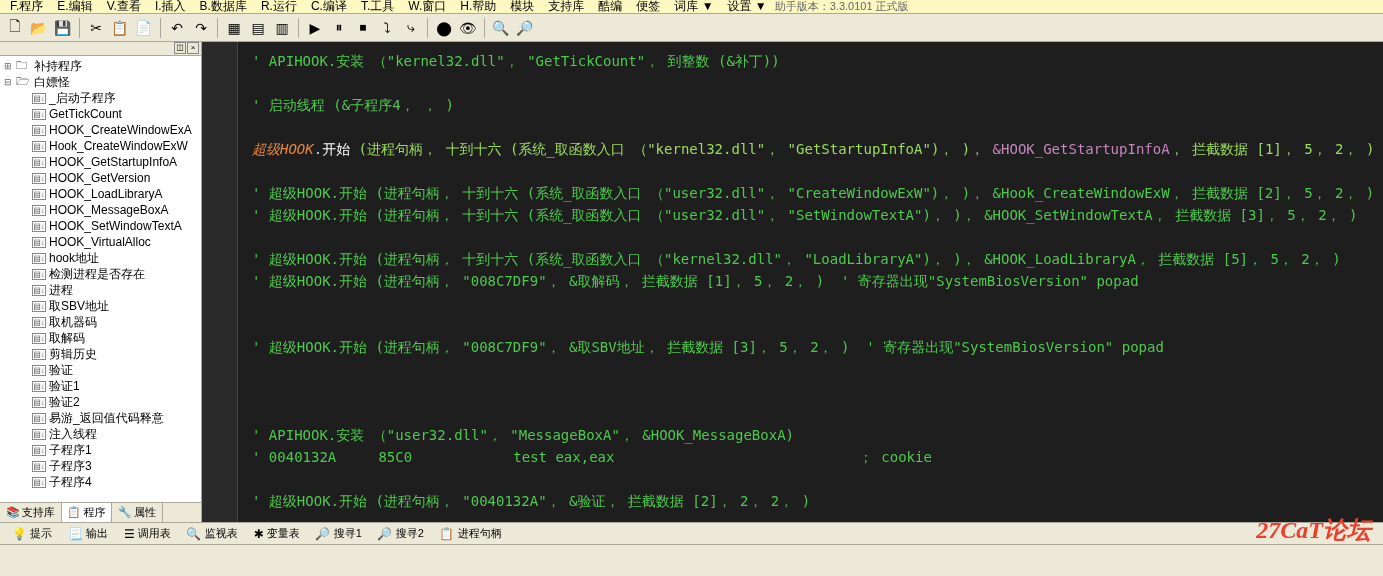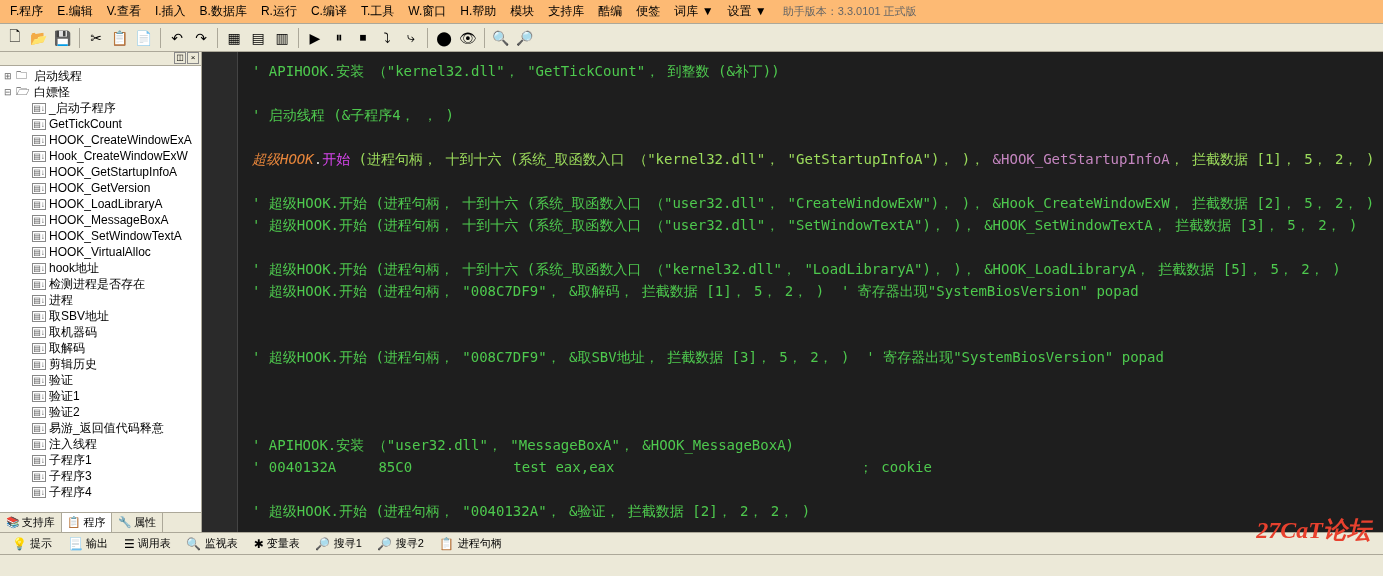--- a/index.html
+++ b/index.html
@@ -6,34 +6,34 @@
     body {
       font-family: "Microsoft YaHei", "SimSun", sans-serif;
       font-size: 12px;
       background: #ece9d8;
       width: 1383px;
       height: 576px;
       overflow: hidden;
       position: relative;
     }
     .menubar {
-      height: 24px;
-      background: #fdba74;
+      height: 14px;
+      background: #fef9c3;
       border-bottom: 1px solid #aca899;
       display: flex;
       align-items: center;
       padding: 0 4px;
       gap: 2px;
     }
     .menu-item {
       padding: 2px 6px;
       cursor: pointer;
       white-space: nowrap;
     }
-    .menu-text { font-size: 11px; color: #666; margin-left: 8px; }
+    .menu-text { font-size: 11px; color: #666; }
     .toolbar {
       height: 28px;
       background: #ece9d8;
       border-bottom: 1px solid #aca899;
       display: flex;
       align-items: center;
       padding: 0 4px;
       gap: 2px;
     }
     .tool-btn {
@@ -135,21 +135,21 @@
       margin-left: 40px;
       padding: 8px 10px;
       font-family: "NSimSun", "Consolas", monospace;
       font-size: 14px;
       line-height: 22px;
       white-space: pre;
     }
     .code-line { min-height: 22px; }
     .c-comment { color: #4ec94e; }
     .c-orange { color: #e8863b; font-style: italic; }
-    .c-teal { color: #d946ef; }
+    .c-teal { color: #ffffff; }
     .c-purple { color: #c586c0; text-align: center; }
     .c-olive { color: #9cdc5c; }
     .c-white { color: #d4d4d4; }
     .bottom-tabs {
       height: 22px;
       background: #ece9d8;
       border-top: 1px solid #aca899;
       display: flex;
       align-items: center;
       font-size: 11px;
@@ -239,21 +239,21 @@
 
   <div class="sidebar">
     <div class="sidebar-header">
       <span>◫</span>
       <span>×</span>
     </div>
     <div class="tree">
       <div class="tree-item">
         <span class="tree-toggle">⊞</span>
         <span class="tree-icon">🗀</span>
-        <span>启动线程</span>
+        <span>补持程序</span>
       </div>
       <div class="tree-item">
         <span class="tree-toggle">⊟</span>
         <span class="tree-icon">🗁</span>
         <span>白嫖怪</span>
       </div>
       <div id="tree-items">
           <div class="tree-item tree-indent2">
             <span class="sub-icon">▤↓</span>
             <span>_启动子程序</span>

